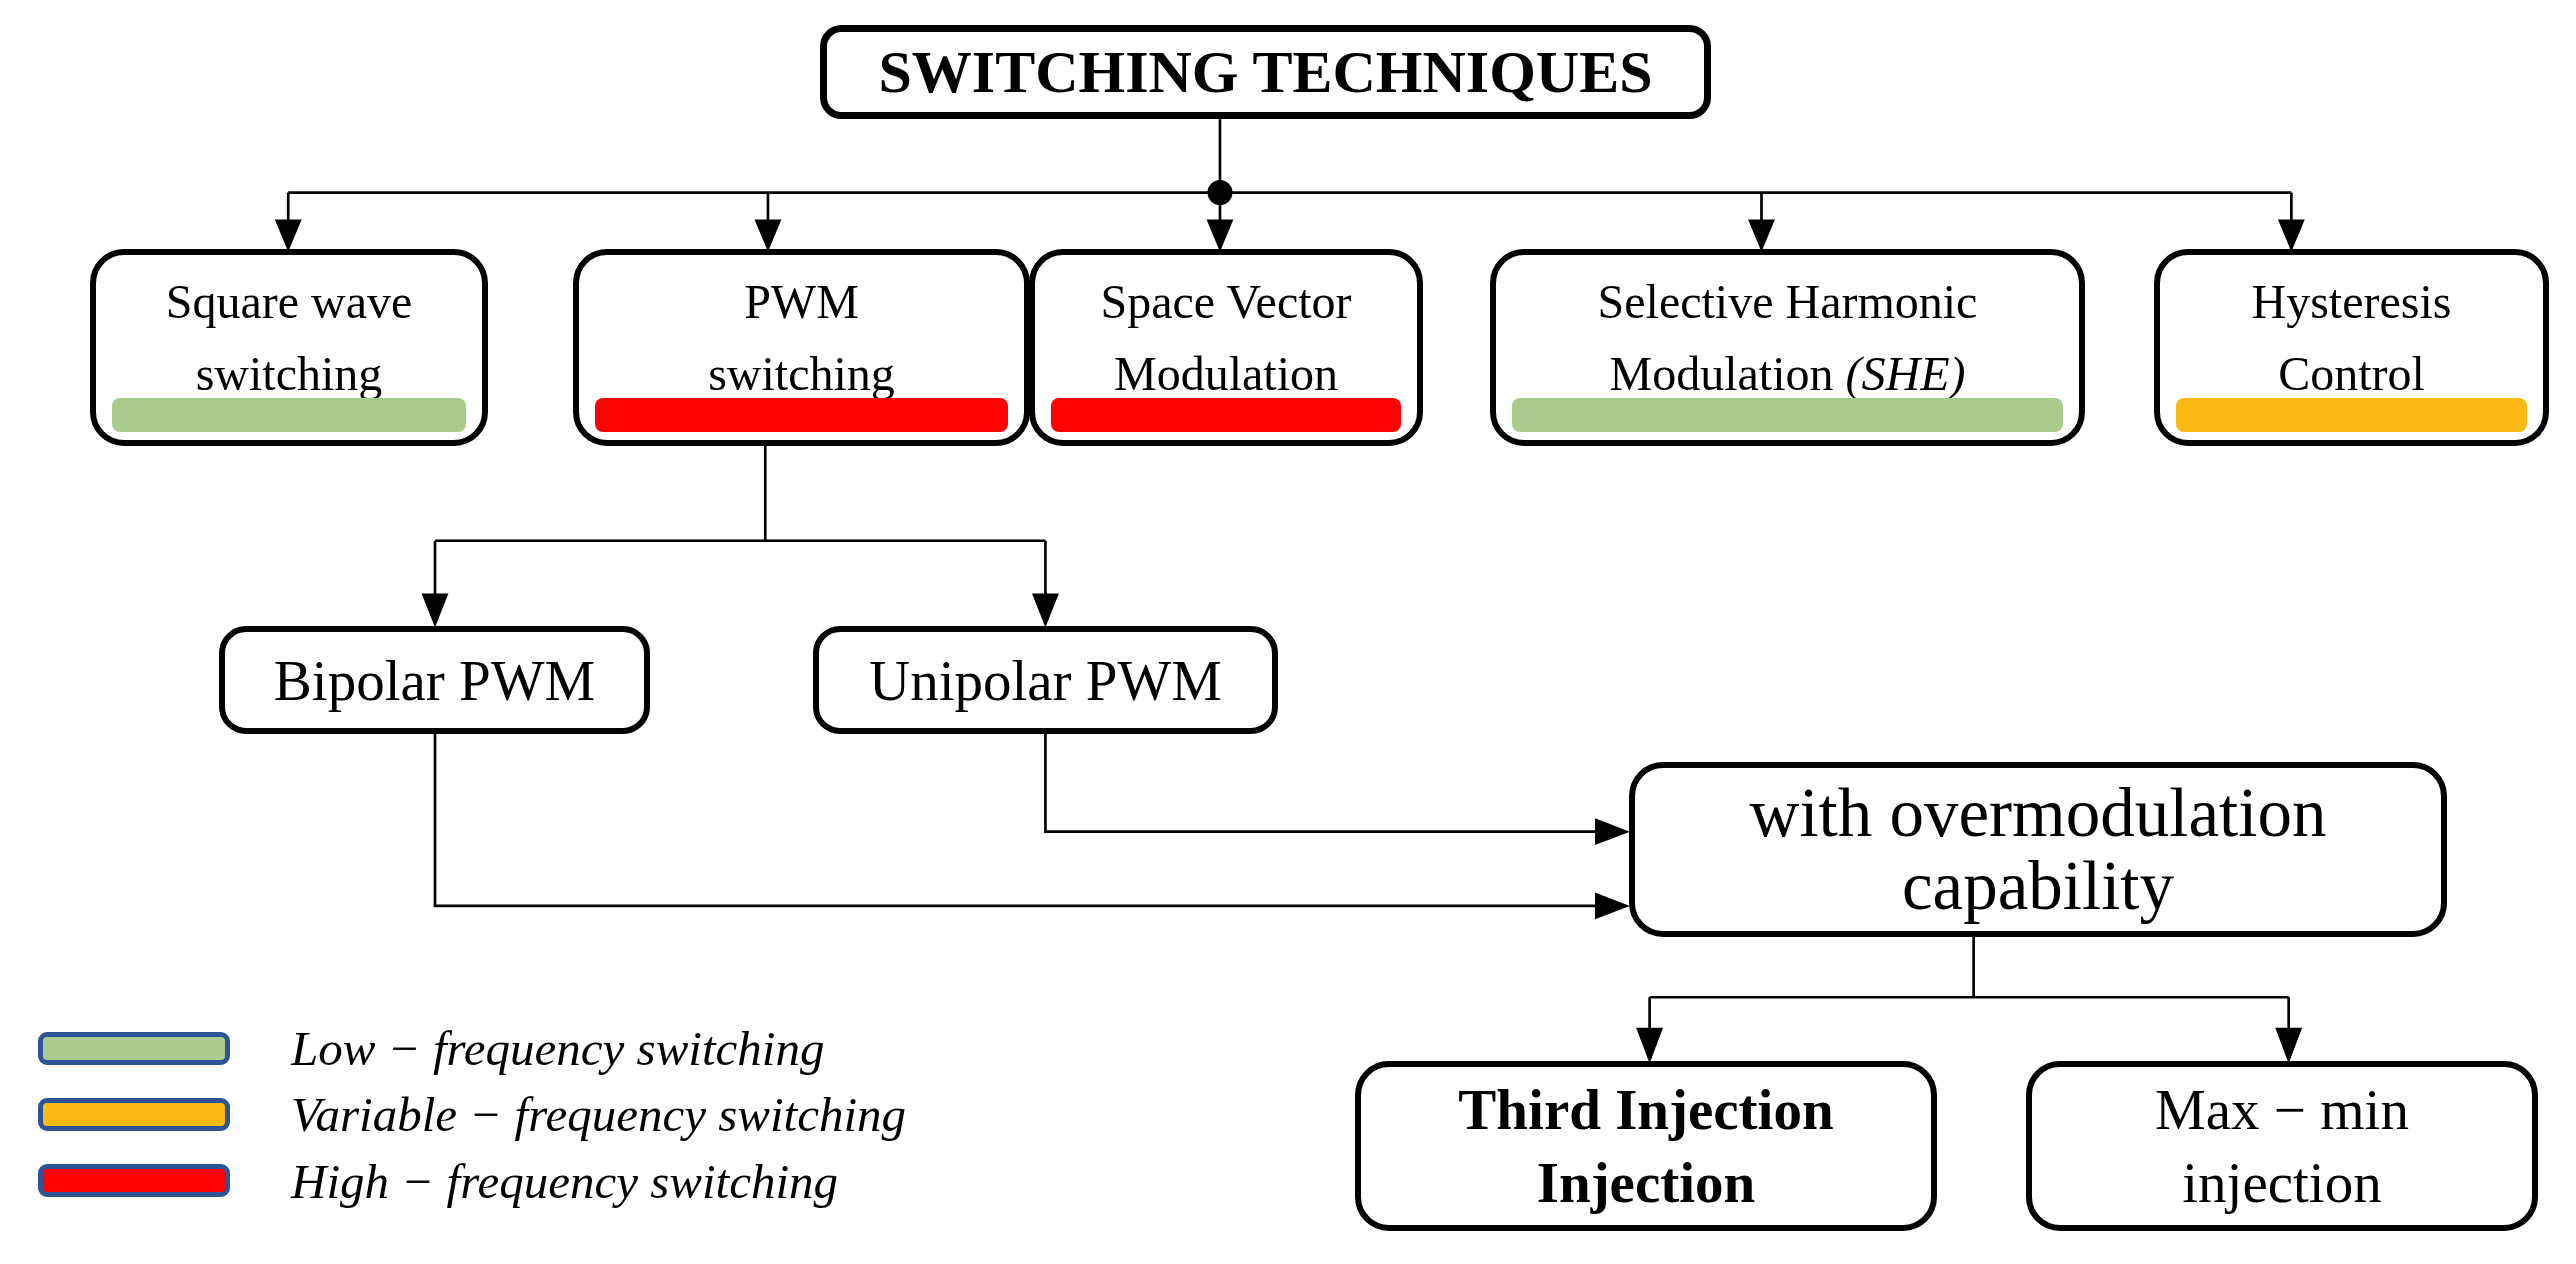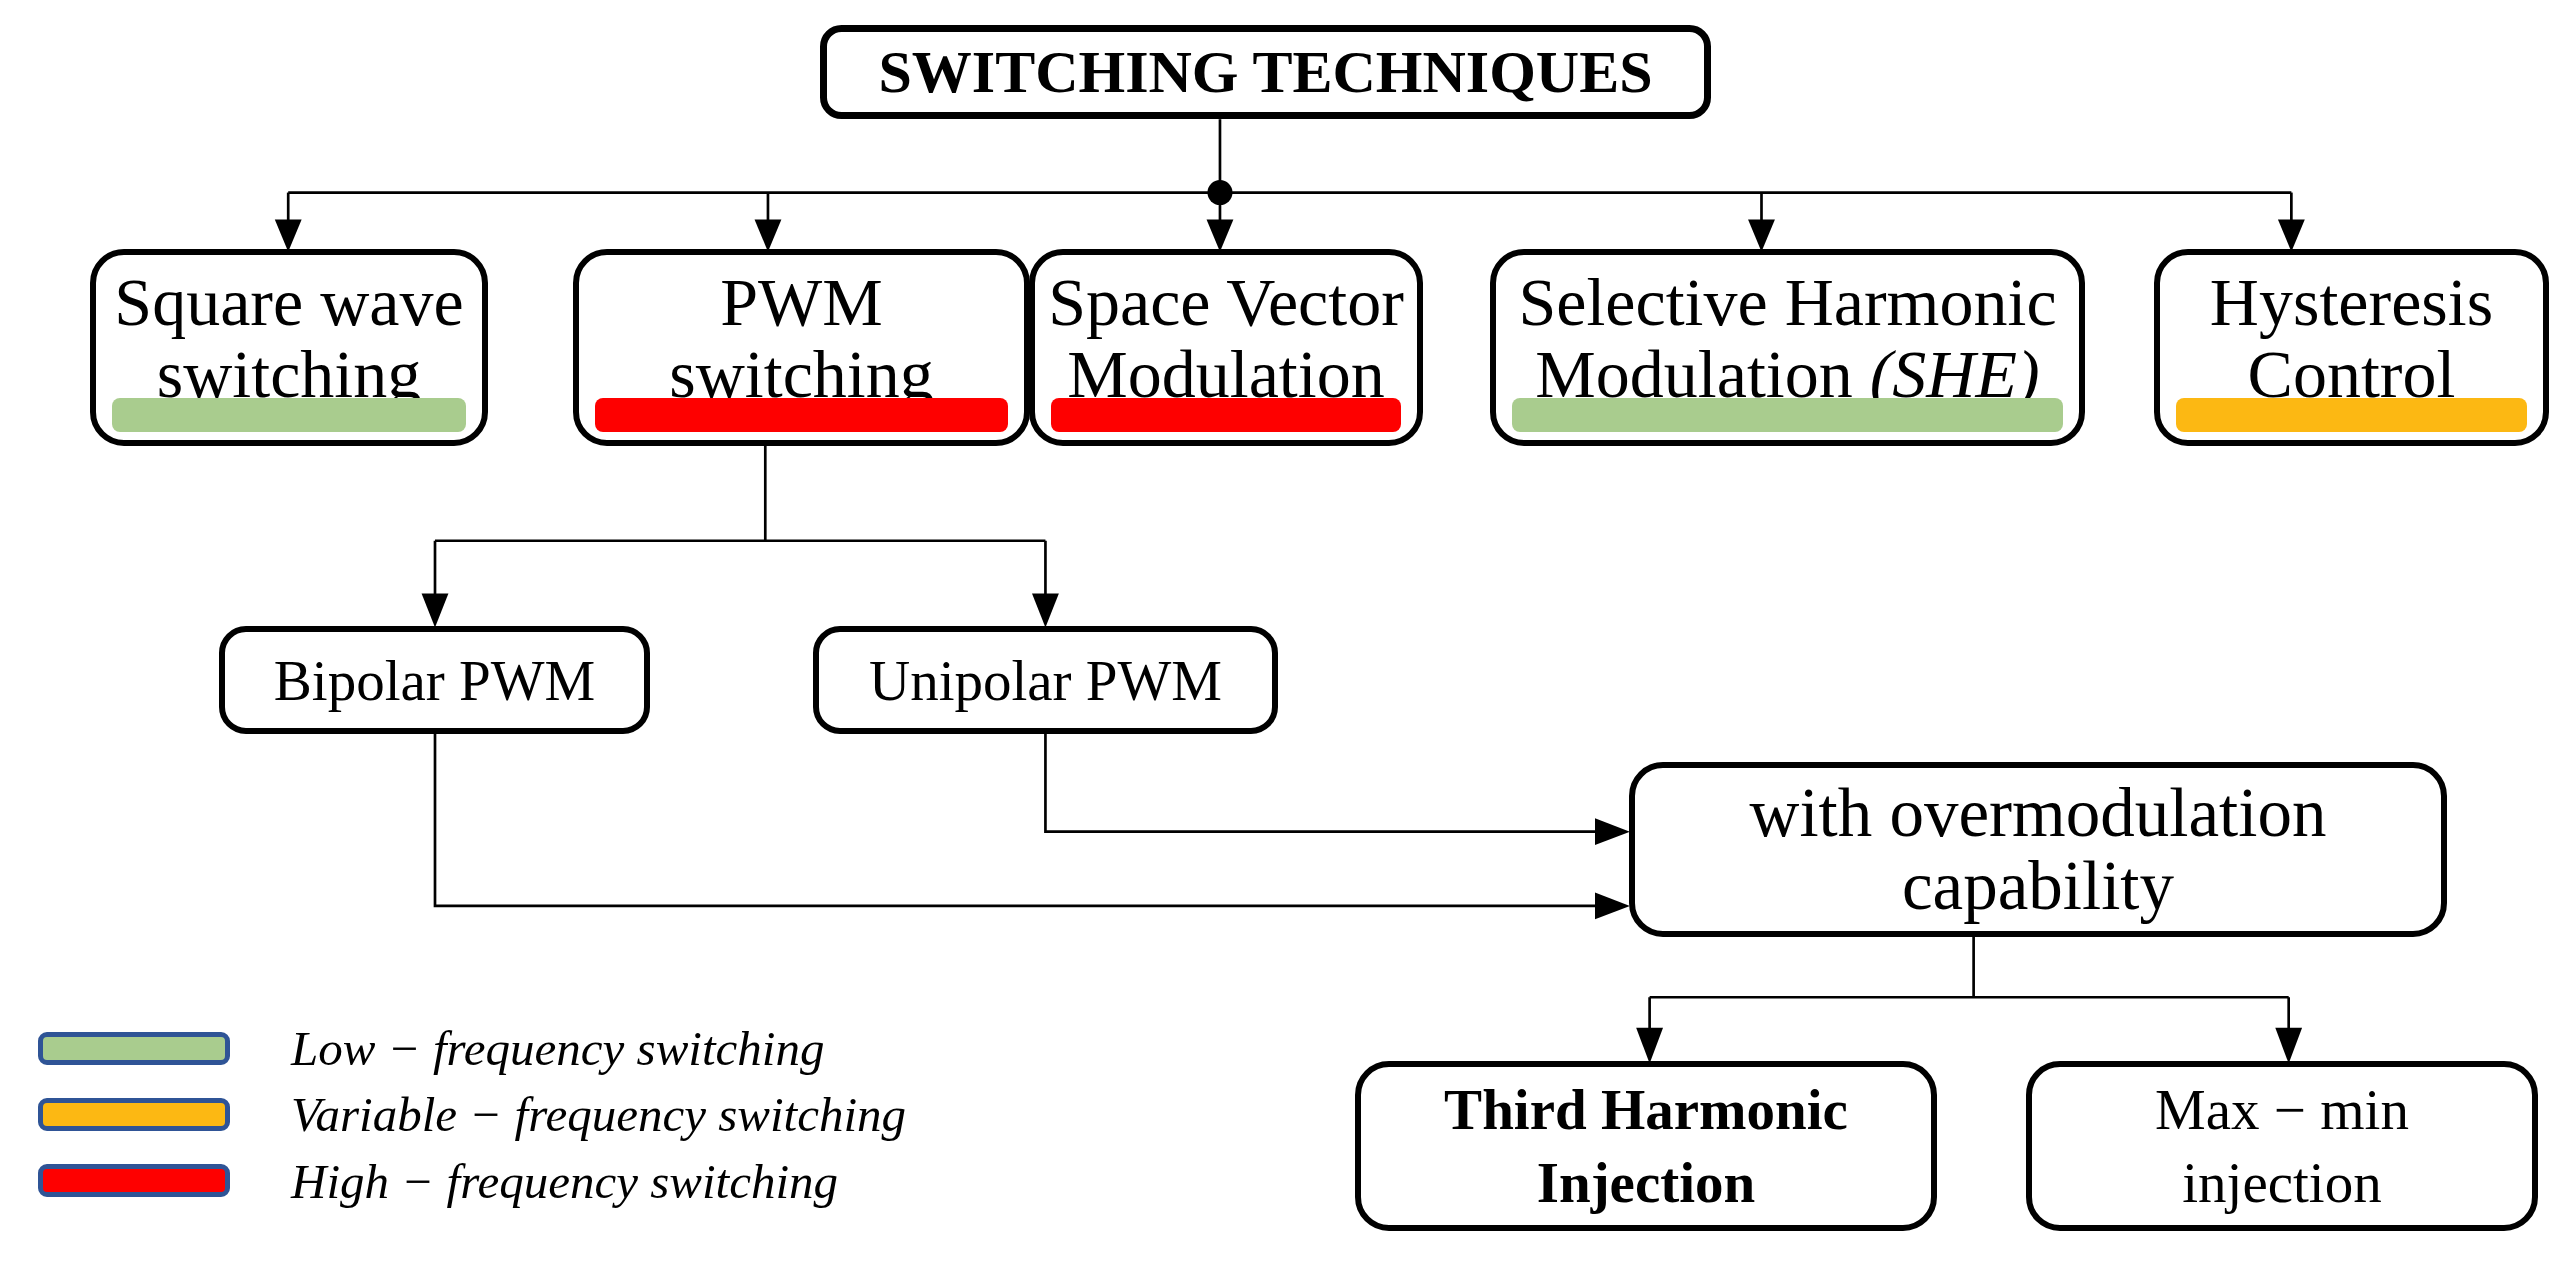--- a/index.html
+++ b/index.html
@@ -18,21 +18,21 @@
     border:6.3px solid #000;
     border-radius:34px;
     box-sizing:border-box;
     display:flex;
     flex-direction:column;
     align-items:center;
     justify-content:center;
     text-align:center;
   }
   .node .line{display:block;}
-  .row1{top:249px;height:197px;font-size:68px;line-height:72px;}
+  .row1{top:249px;height:197px;font-size:48px;line-height:72px;}
   .row1 .textwrap{position:absolute;left:0;right:0;top:12.5px;height:140px;
     display:flex;flex-direction:column;align-items:center;justify-content:center;}
   .freq-bar{
     position:absolute;left:16px;right:16px;bottom:8px;height:34px;
     border-radius:8px;
   }
   #title-box{
     left:820px;top:25px;width:891px;height:94px;
     border-width:7.2px;border-radius:21.5px;
     font-weight:bold;font-size:60px;line-height:81px;
@@ -181,21 +181,21 @@
   <div class="node row2" id="box-unipolar">
     <span class="line">Unipolar PWM</span>
   </div>
 
   <div class="node" id="box-overmod">
     <span class="line">with overmodulation</span>
     <span class="line">capability</span>
   </div>
 
   <div class="node row4" id="box-third">
-    <span class="line">Third Harmonic</span>
+    <span class="line">Third Injection</span>
     <span class="line">Injection</span>
   </div>
   <div class="node row4" id="box-maxmin">
     <span class="line">Max − min</span>
     <span class="line">injection</span>
   </div>
 
   <div>
     <div class="legend-swatch" id="legend-swatch-low" style="background-color: rgb(169, 204, 142); border-color: rgb(47, 84, 150);"></div>
     <div class="legend-label" id="legend-label-low">Low − frequency switching</div>

